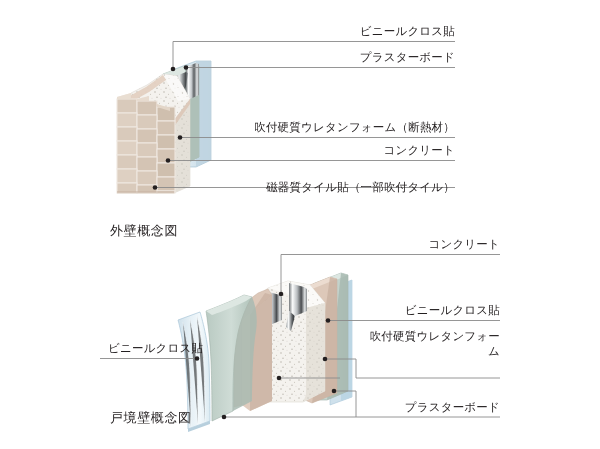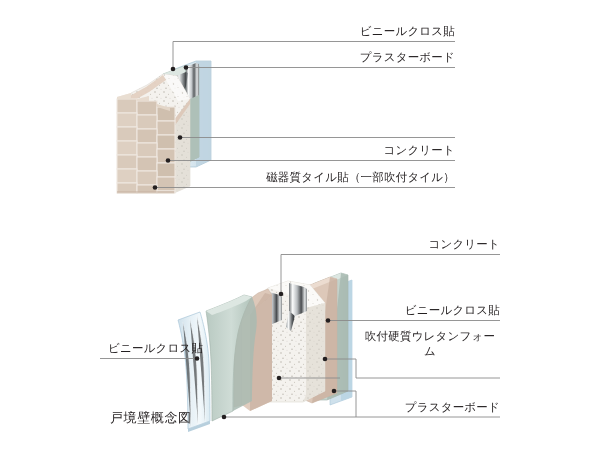--- a/index.html
+++ b/index.html
@@ -191,25 +191,27 @@
         <circle cx="180" cy="137.5" r="2.3"></circle>
         <circle cx="168" cy="160.5" r="2.3"></circle>
         <circle cx="155" cy="187.5" r="2.3"></circle>
       </g>
     </svg>
 
     <div class="label" style="right:145px; top:24px;">ビニールクロス貼</div>
 
     <div class="label" style="right:145px; top:50px;">プラスターボード</div>
 
+    <div class="label" style="right:145px; top:120px;">吹付硬質ウレタンフォーム（断熱材）</div>
 
     <div class="label" style="right:145px; top:143px;">コンクリート</div>
 
-    <div class="label" style="right:145px; top:170px;font-family:Liberation Serif, serif;">磁器質タイル貼（一部吹付タイル）</div>
-
+    <div class="label" style="right:145px; top:180px;font-family:Liberation Serif, serif;">磁器質タイル貼（一部吹付タイル）</div>
+
+    <div class="caption" style="left:110px; top:222px;">外壁概念図</div>
   </div>
 
   <div class="figure" id="figure-party">
 
     <svg class="art" width="600" height="224" viewBox="0 0 600 224">
       <defs>
         <linearGradient id="pwVinylFront" x1="0" y1="0" x2="1" y2="0">
           <stop offset="0%" stop-color="#cfe0ea"></stop>
           <stop offset="35%" stop-color="#e4eff5"></stop>
           <stop offset="70%" stop-color="#f2f8fb"></stop>
@@ -329,21 +331,21 @@
         <circle cx="334" cy="166" r="2.3"></circle>
         <circle cx="224" cy="192" r="2.3"></circle>
         <circle cx="197" cy="133.5" r="2.3"></circle>
       </g>
     </svg>
 
     <div class="label" style="right:100px; top:12px;">コンクリート</div>
 
     <div class="label" style="right:100px; top:78px;">ビニールクロス貼</div>
 
-    <div class="label two-line" style="left:360px; top:104px; width:140px; text-align:center;">
+    <div class="label two-line" style="left:360px; top:104px; width:140px; text-align:right;">
       <div>吹付硬質ウレタンフォーム</div>
     </div>
 
     <div class="label" style="right:100px; top:175px;">プラスターボード</div>
 
     <div class="label" style="left:108px; top:116px;">ビニールクロス貼</div>
 
     <div class="caption" style="left:110px; top:184px;">戸境壁概念図</div>
   </div>
 

